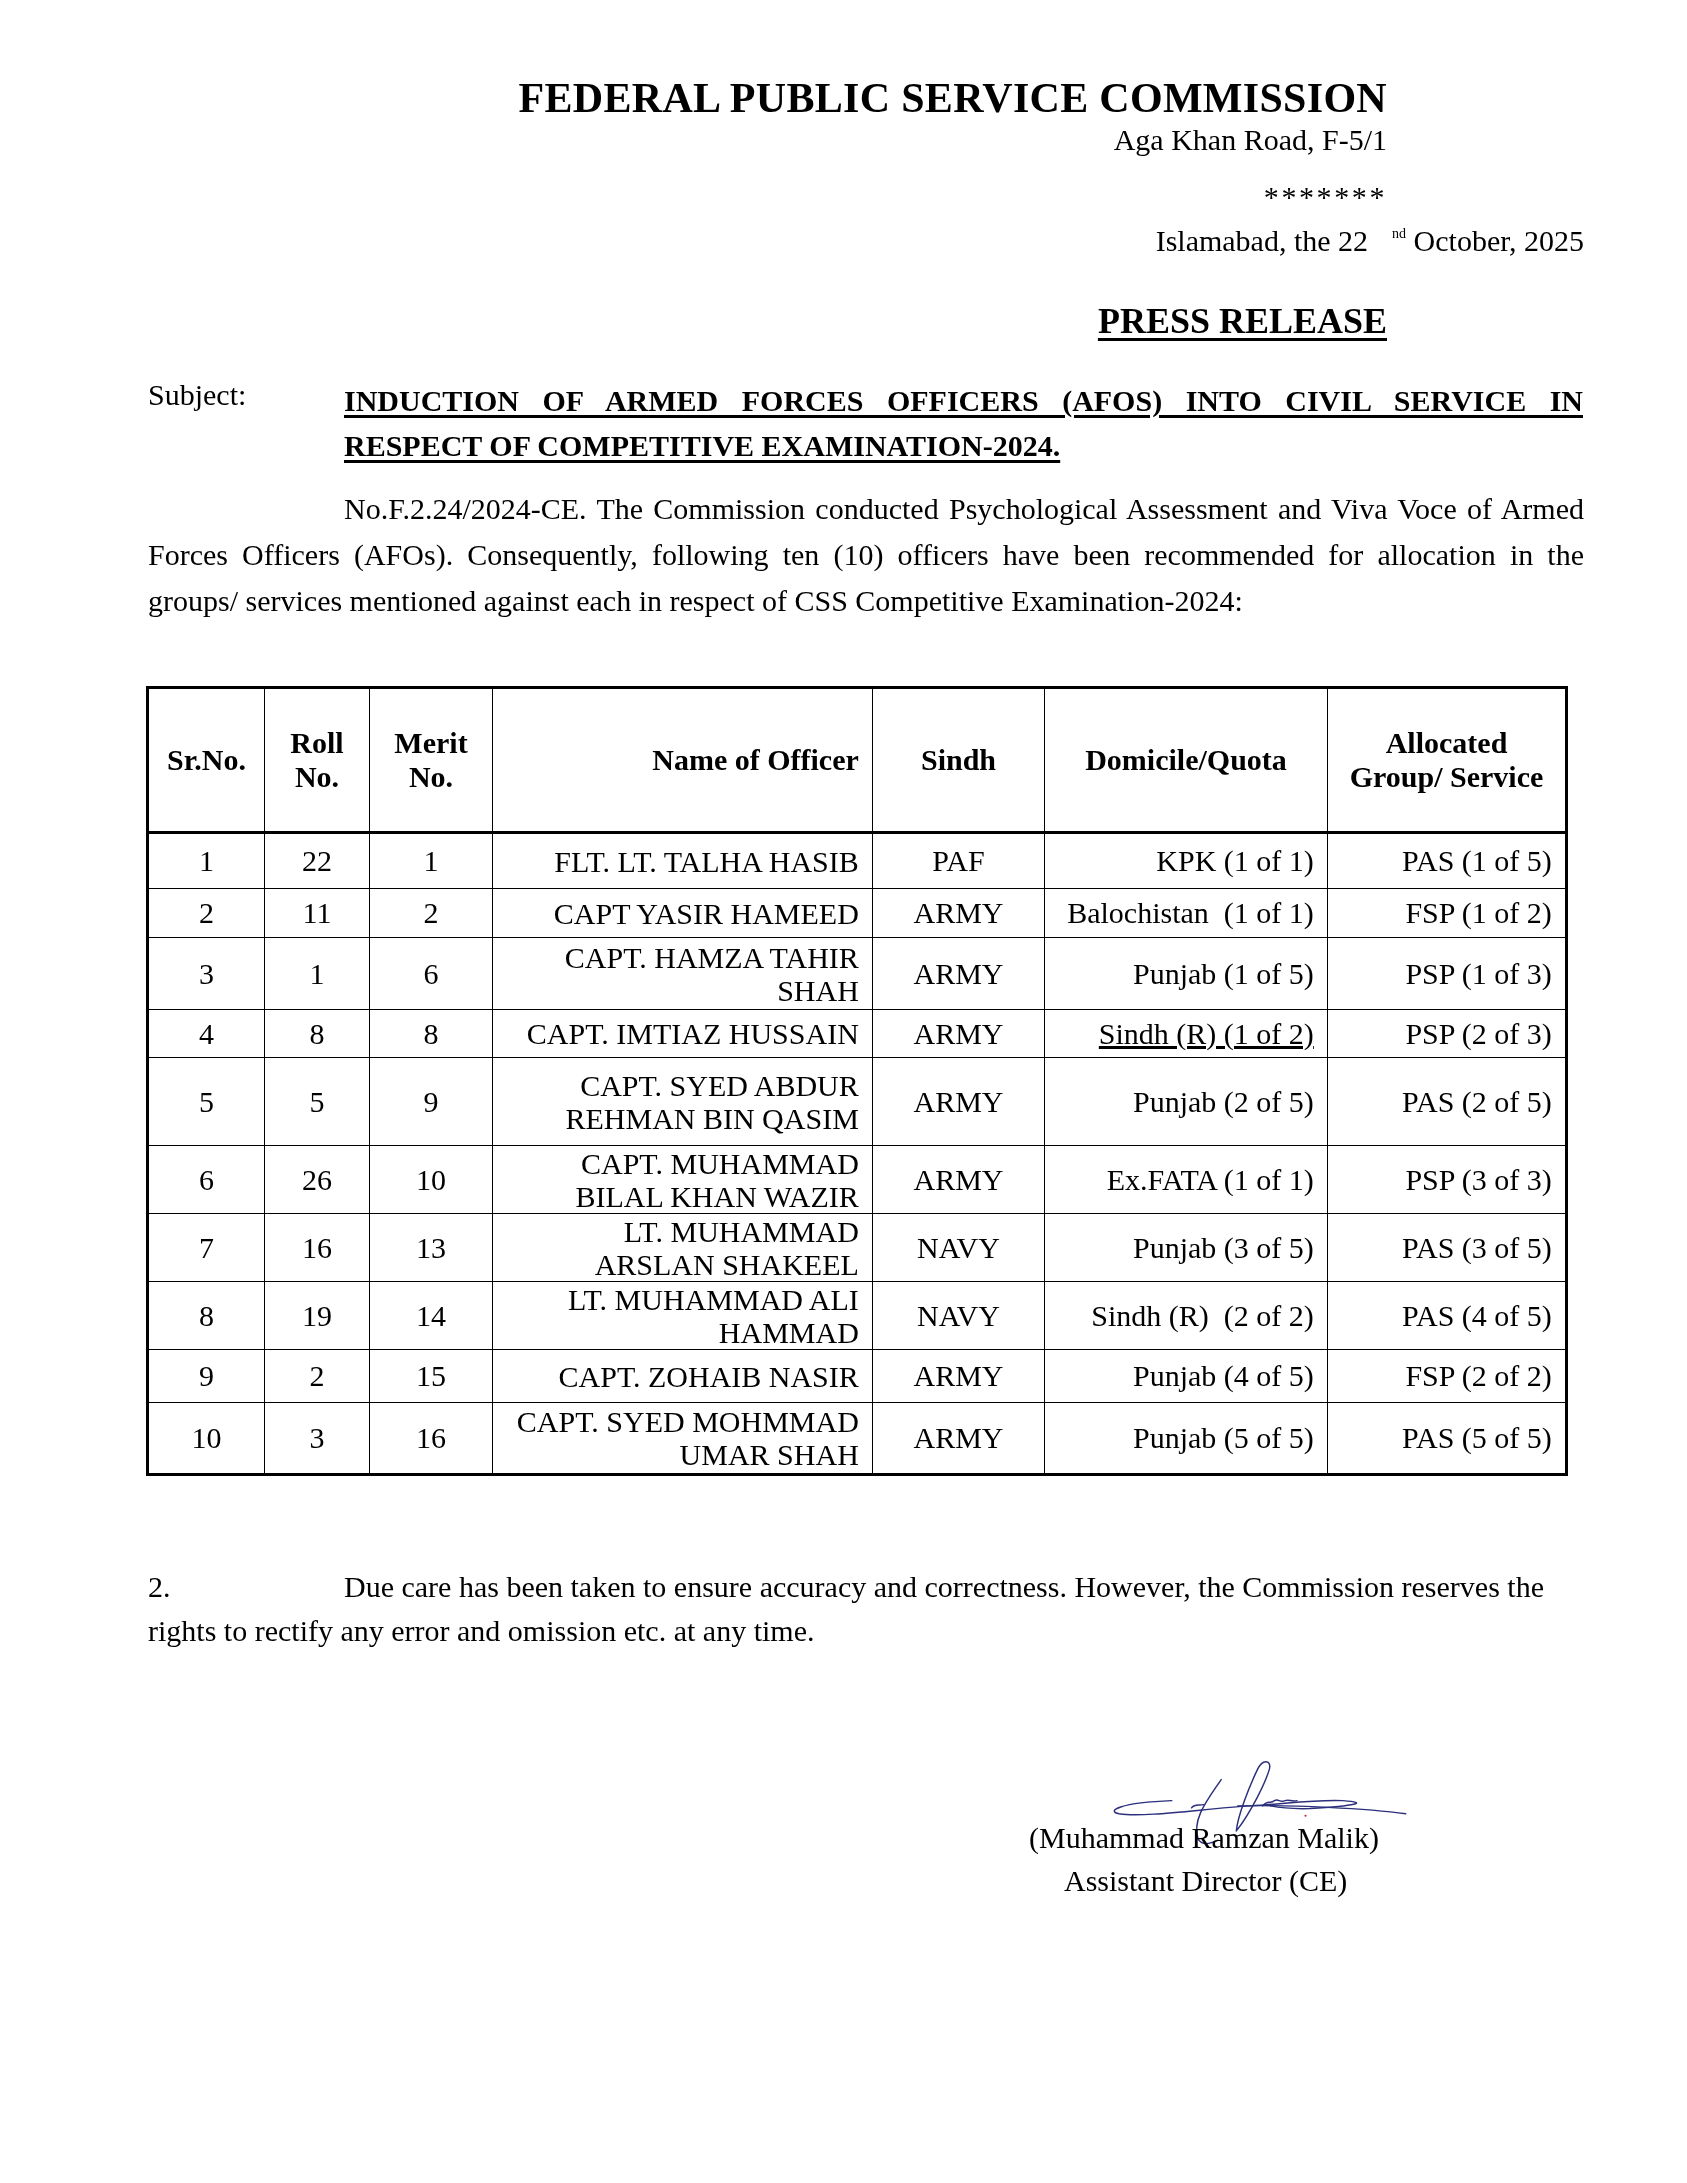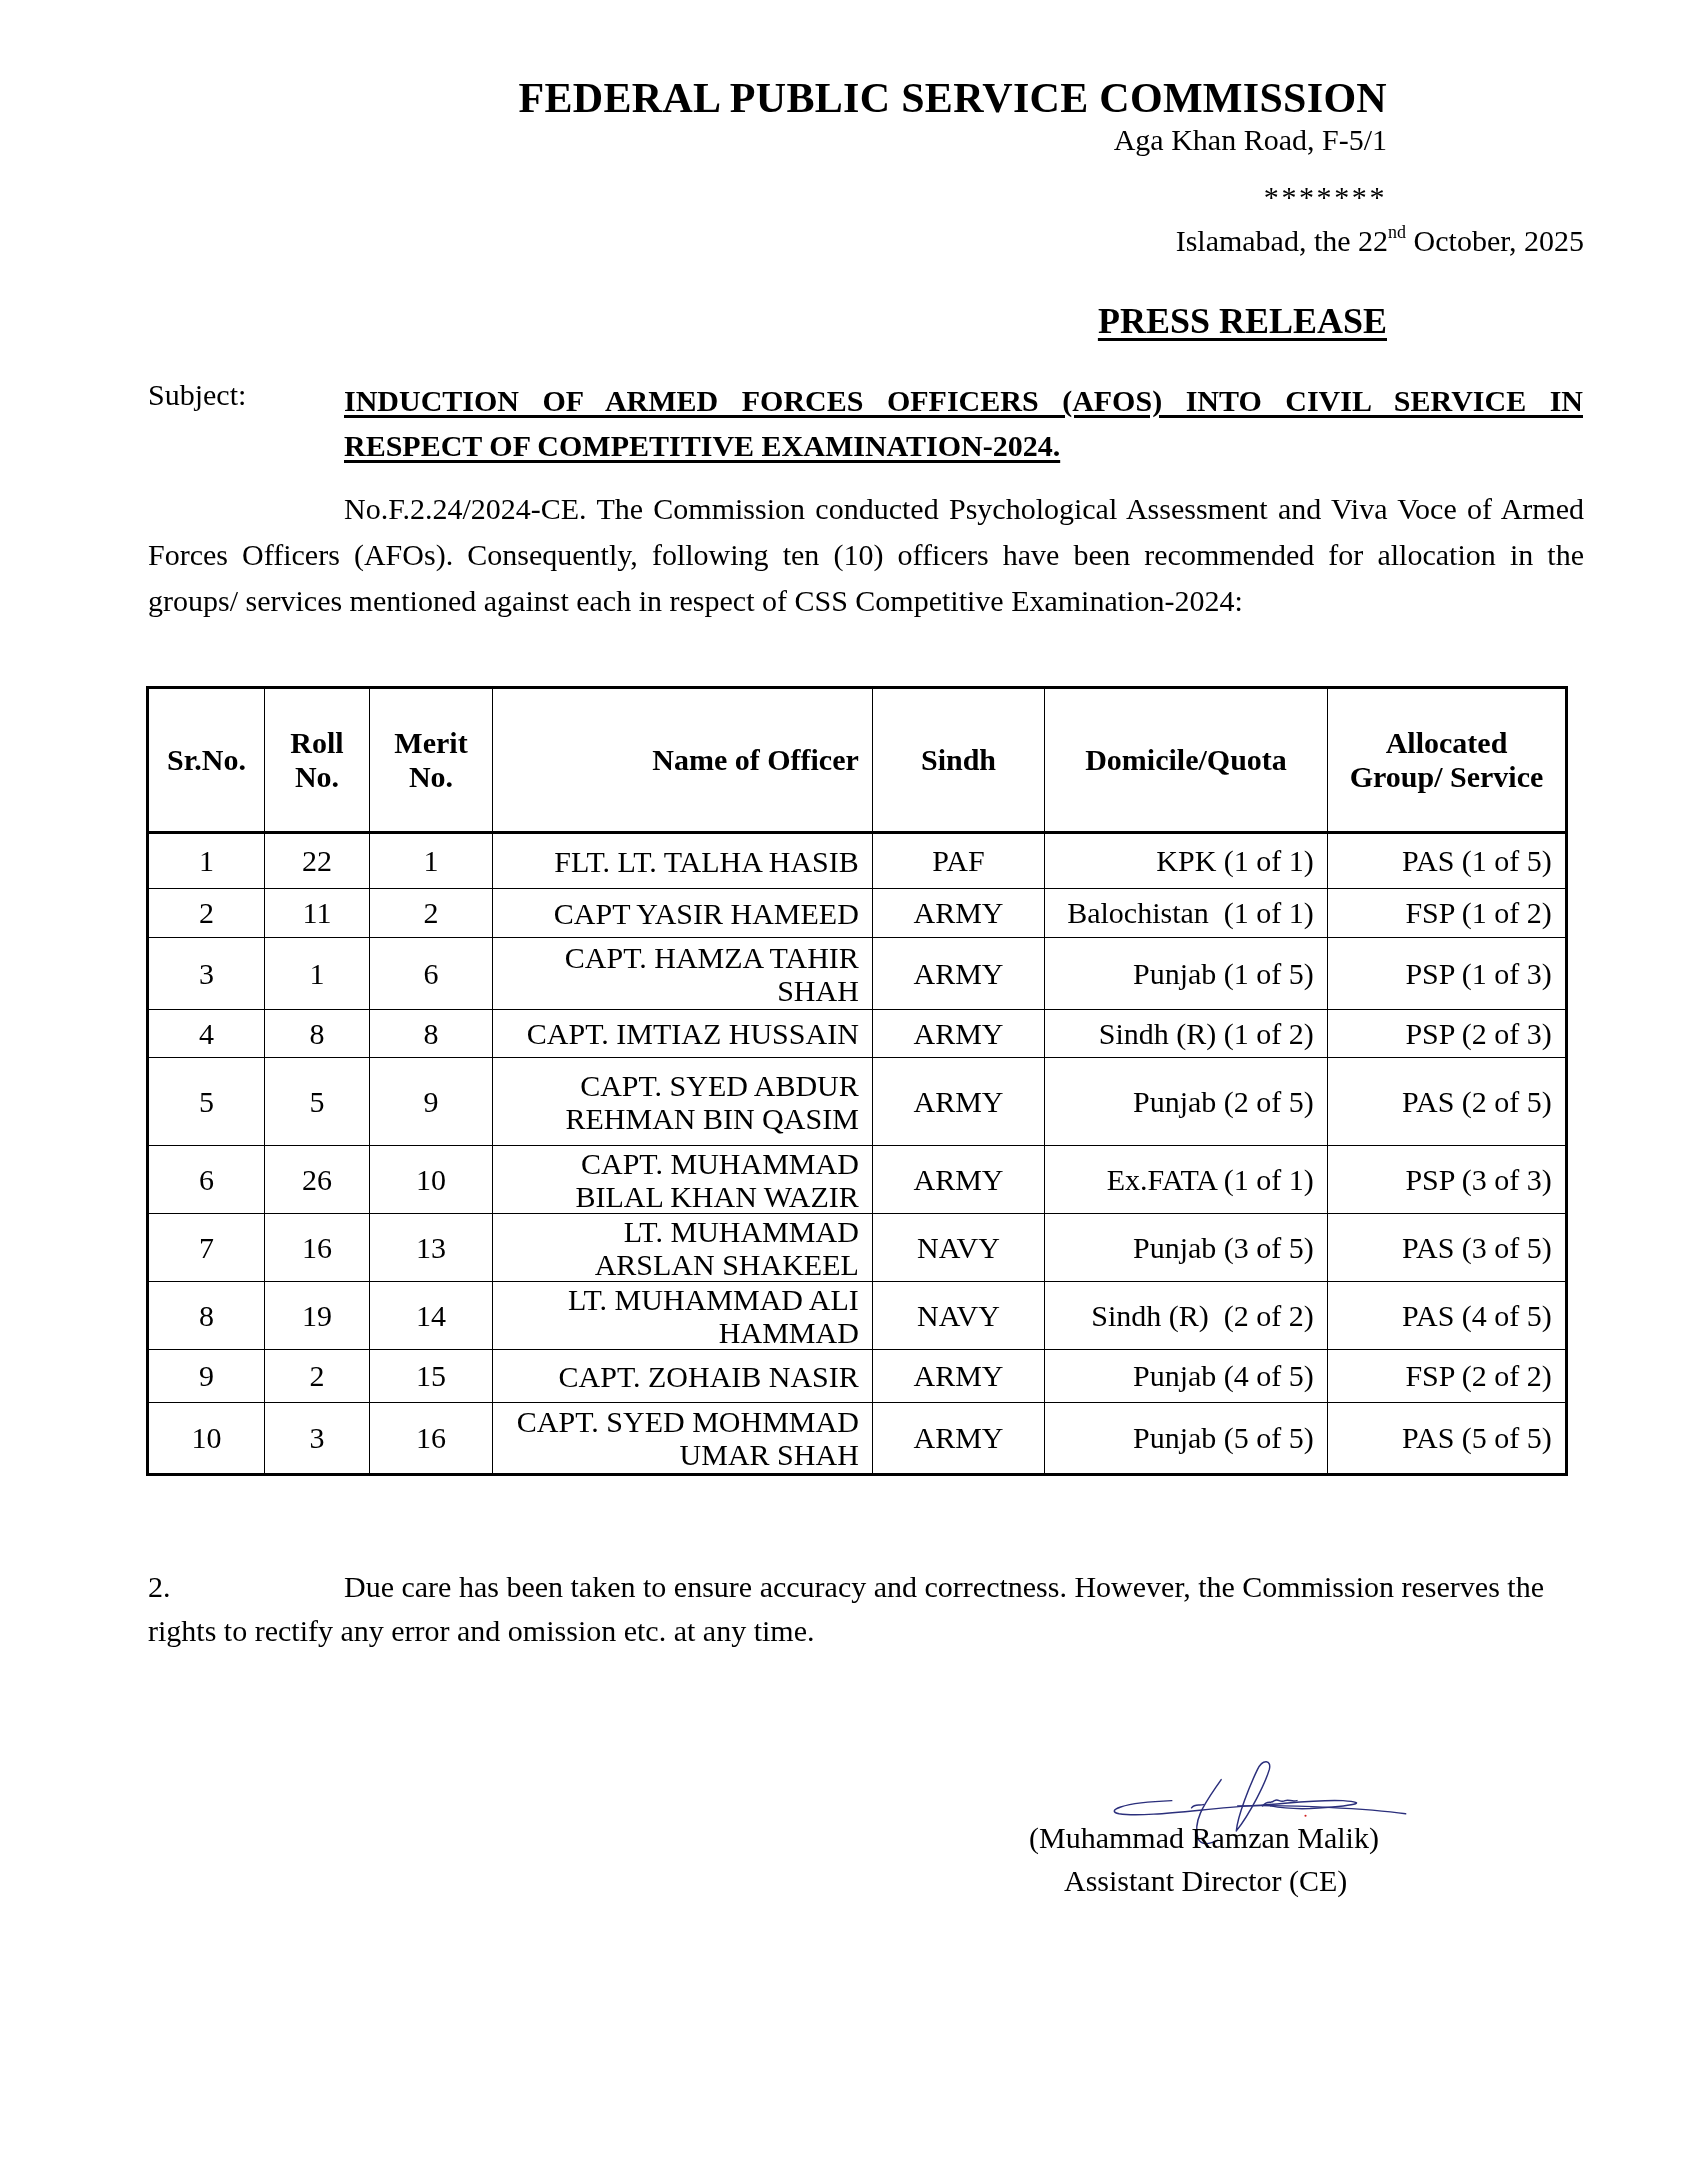--- a/index.html
+++ b/index.html
@@ -4,21 +4,21 @@
 <style>
   html, body { margin: 0; padding: 0; background: #ffffff; }
   body { width: 1687px; height: 2183px; position: relative; overflow: hidden;
          font-family: "Liberation Serif", "DejaVu Serif", serif; color: #000; }
   .abs { position: absolute; }
   .center { left: 0; width: 1387px; text-align: right; }
   #org-name { top: 74px; font-size: 42px; font-weight: bold; letter-spacing: 0.3px; }
   #org-address { top: 123px; font-size: 30px; }
   #stars { top: 180px; font-size: 30px; letter-spacing: 2.6px; }
   #date-line { top: 224px; right: 103px; font-size: 30px; white-space: nowrap; }
-  #date-line sup { font-size: 18px; vertical-align: 0; position: relative; top: -13.2px; }
+  #date-line sup { font-size: 14px; vertical-align: 0; position: relative; top: -13.2px; margin-left: 24px; }
   #press-title { top: 300px; font-size: 36px; font-weight: bold; }
   #press-title span { text-decoration: underline; text-decoration-thickness: 3.3px; text-underline-offset: 5.3px; }
   #subject-label { top: 378px; left: 148px; font-size: 30px; text-align: right; }
   #subject-text { top: 378px; left: 344px; width: 1239px; font-size: 30px; font-weight: bold;
                   line-height: 45px; text-align: justify; text-align-last: left; }
   #subject-text span { text-decoration: underline; text-decoration-thickness: 2.6px; text-underline-offset: 4px; }
   #para1 { top: 486px; left: 148px; width: 1436px; font-size: 30px; line-height: 46px; text-align: justify; }
   #para1 .indent { display: inline-block; width: 196px; }
 
   #officers-table { top: 686px; left: 146px; border-collapse: collapse; border: 3.3px solid #000;
@@ -109,21 +109,21 @@
         <td class="c">ARMY</td>
         <td class="l" style="white-space: pre;">Punjab (1 of 5)</td>
         <td class="l">PSP (1 of 3)</td>
       </tr>
       <tr>
         <td class="c">4</td>
         <td class="c">8</td>
         <td class="c">8</td>
         <td class="l">CAPT. IMTIAZ HUSSAIN</td>
         <td class="c">ARMY</td>
-        <td class="l" style="white-space: pre;">Sindh (R) (1 of 2)</td>
+        <td class="l" style="white-space: pre; text-decoration: underline;">Sindh (R) (1 of 2)</td>
         <td class="l">PSP (2 of 3)</td>
       </tr>
       <tr>
         <td class="c">5</td>
         <td class="c">5</td>
         <td class="c">9</td>
         <td class="l">CAPT. SYED ABDUR REHMAN BIN QASIM</td>
         <td class="c">ARMY</td>
         <td class="l" style="white-space: pre; padding-left: 14px;">Punjab (2 of 5)</td>
         <td class="l">PAS (2 of 5)</td>

